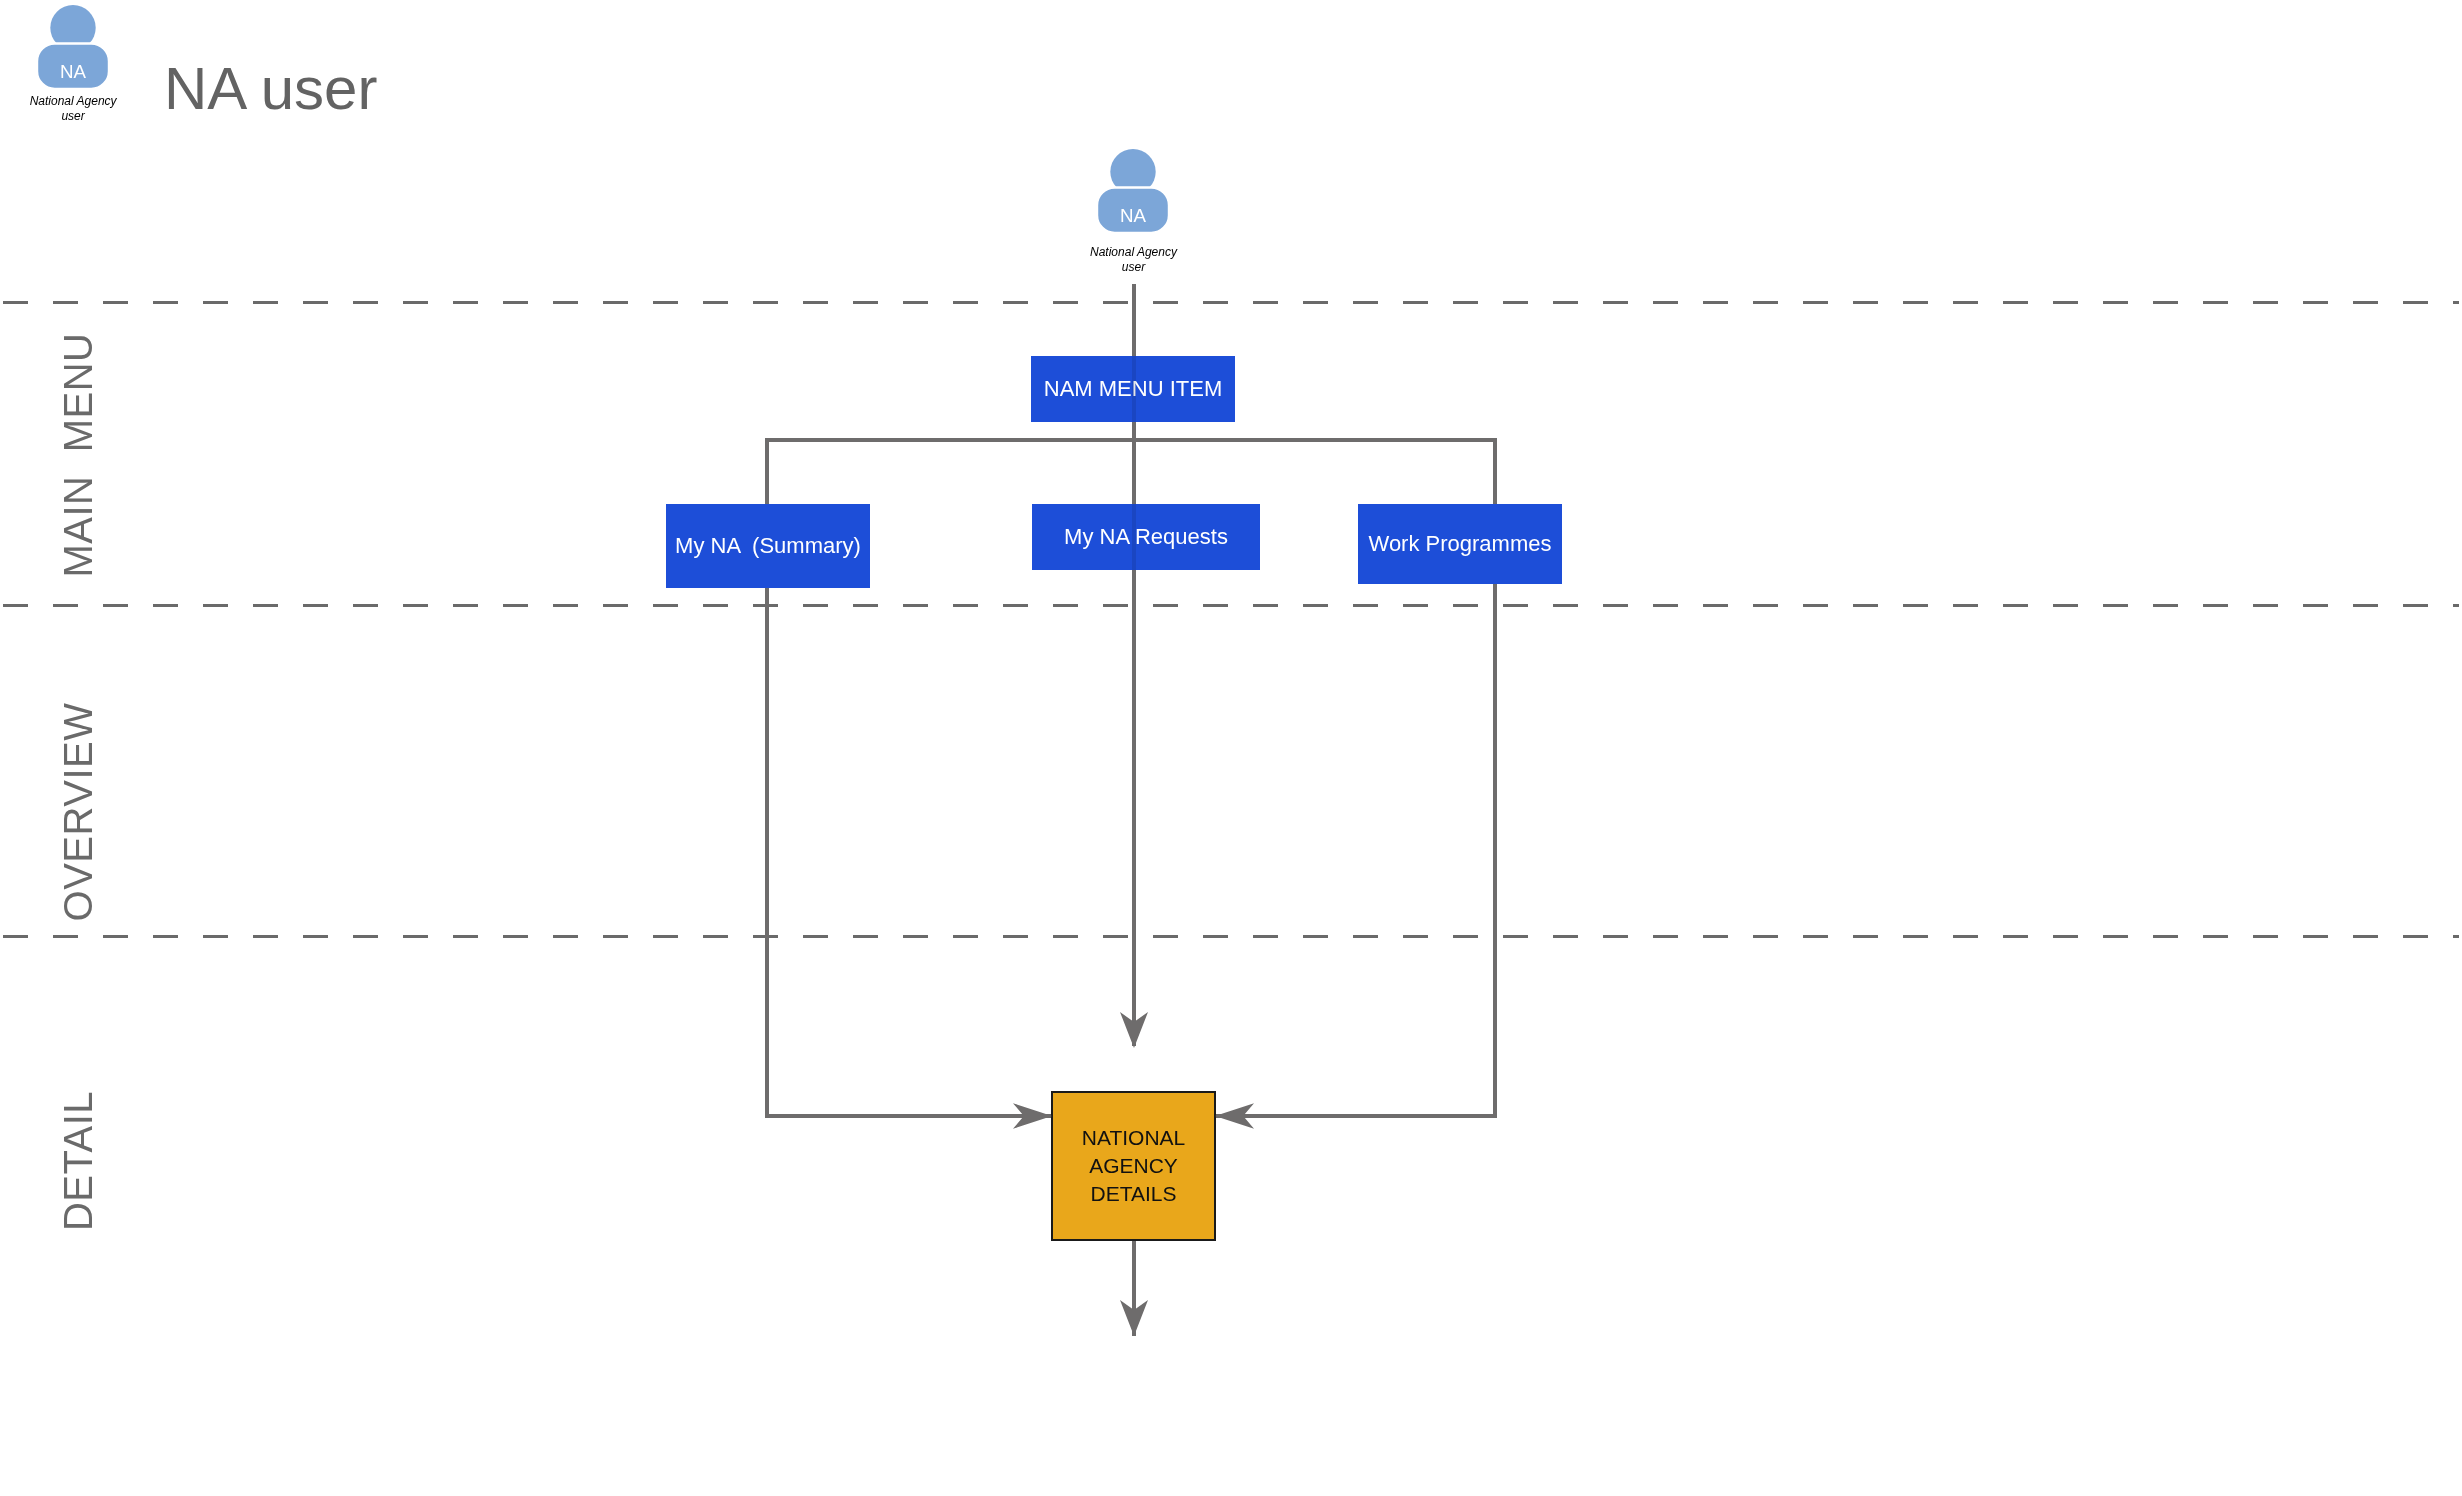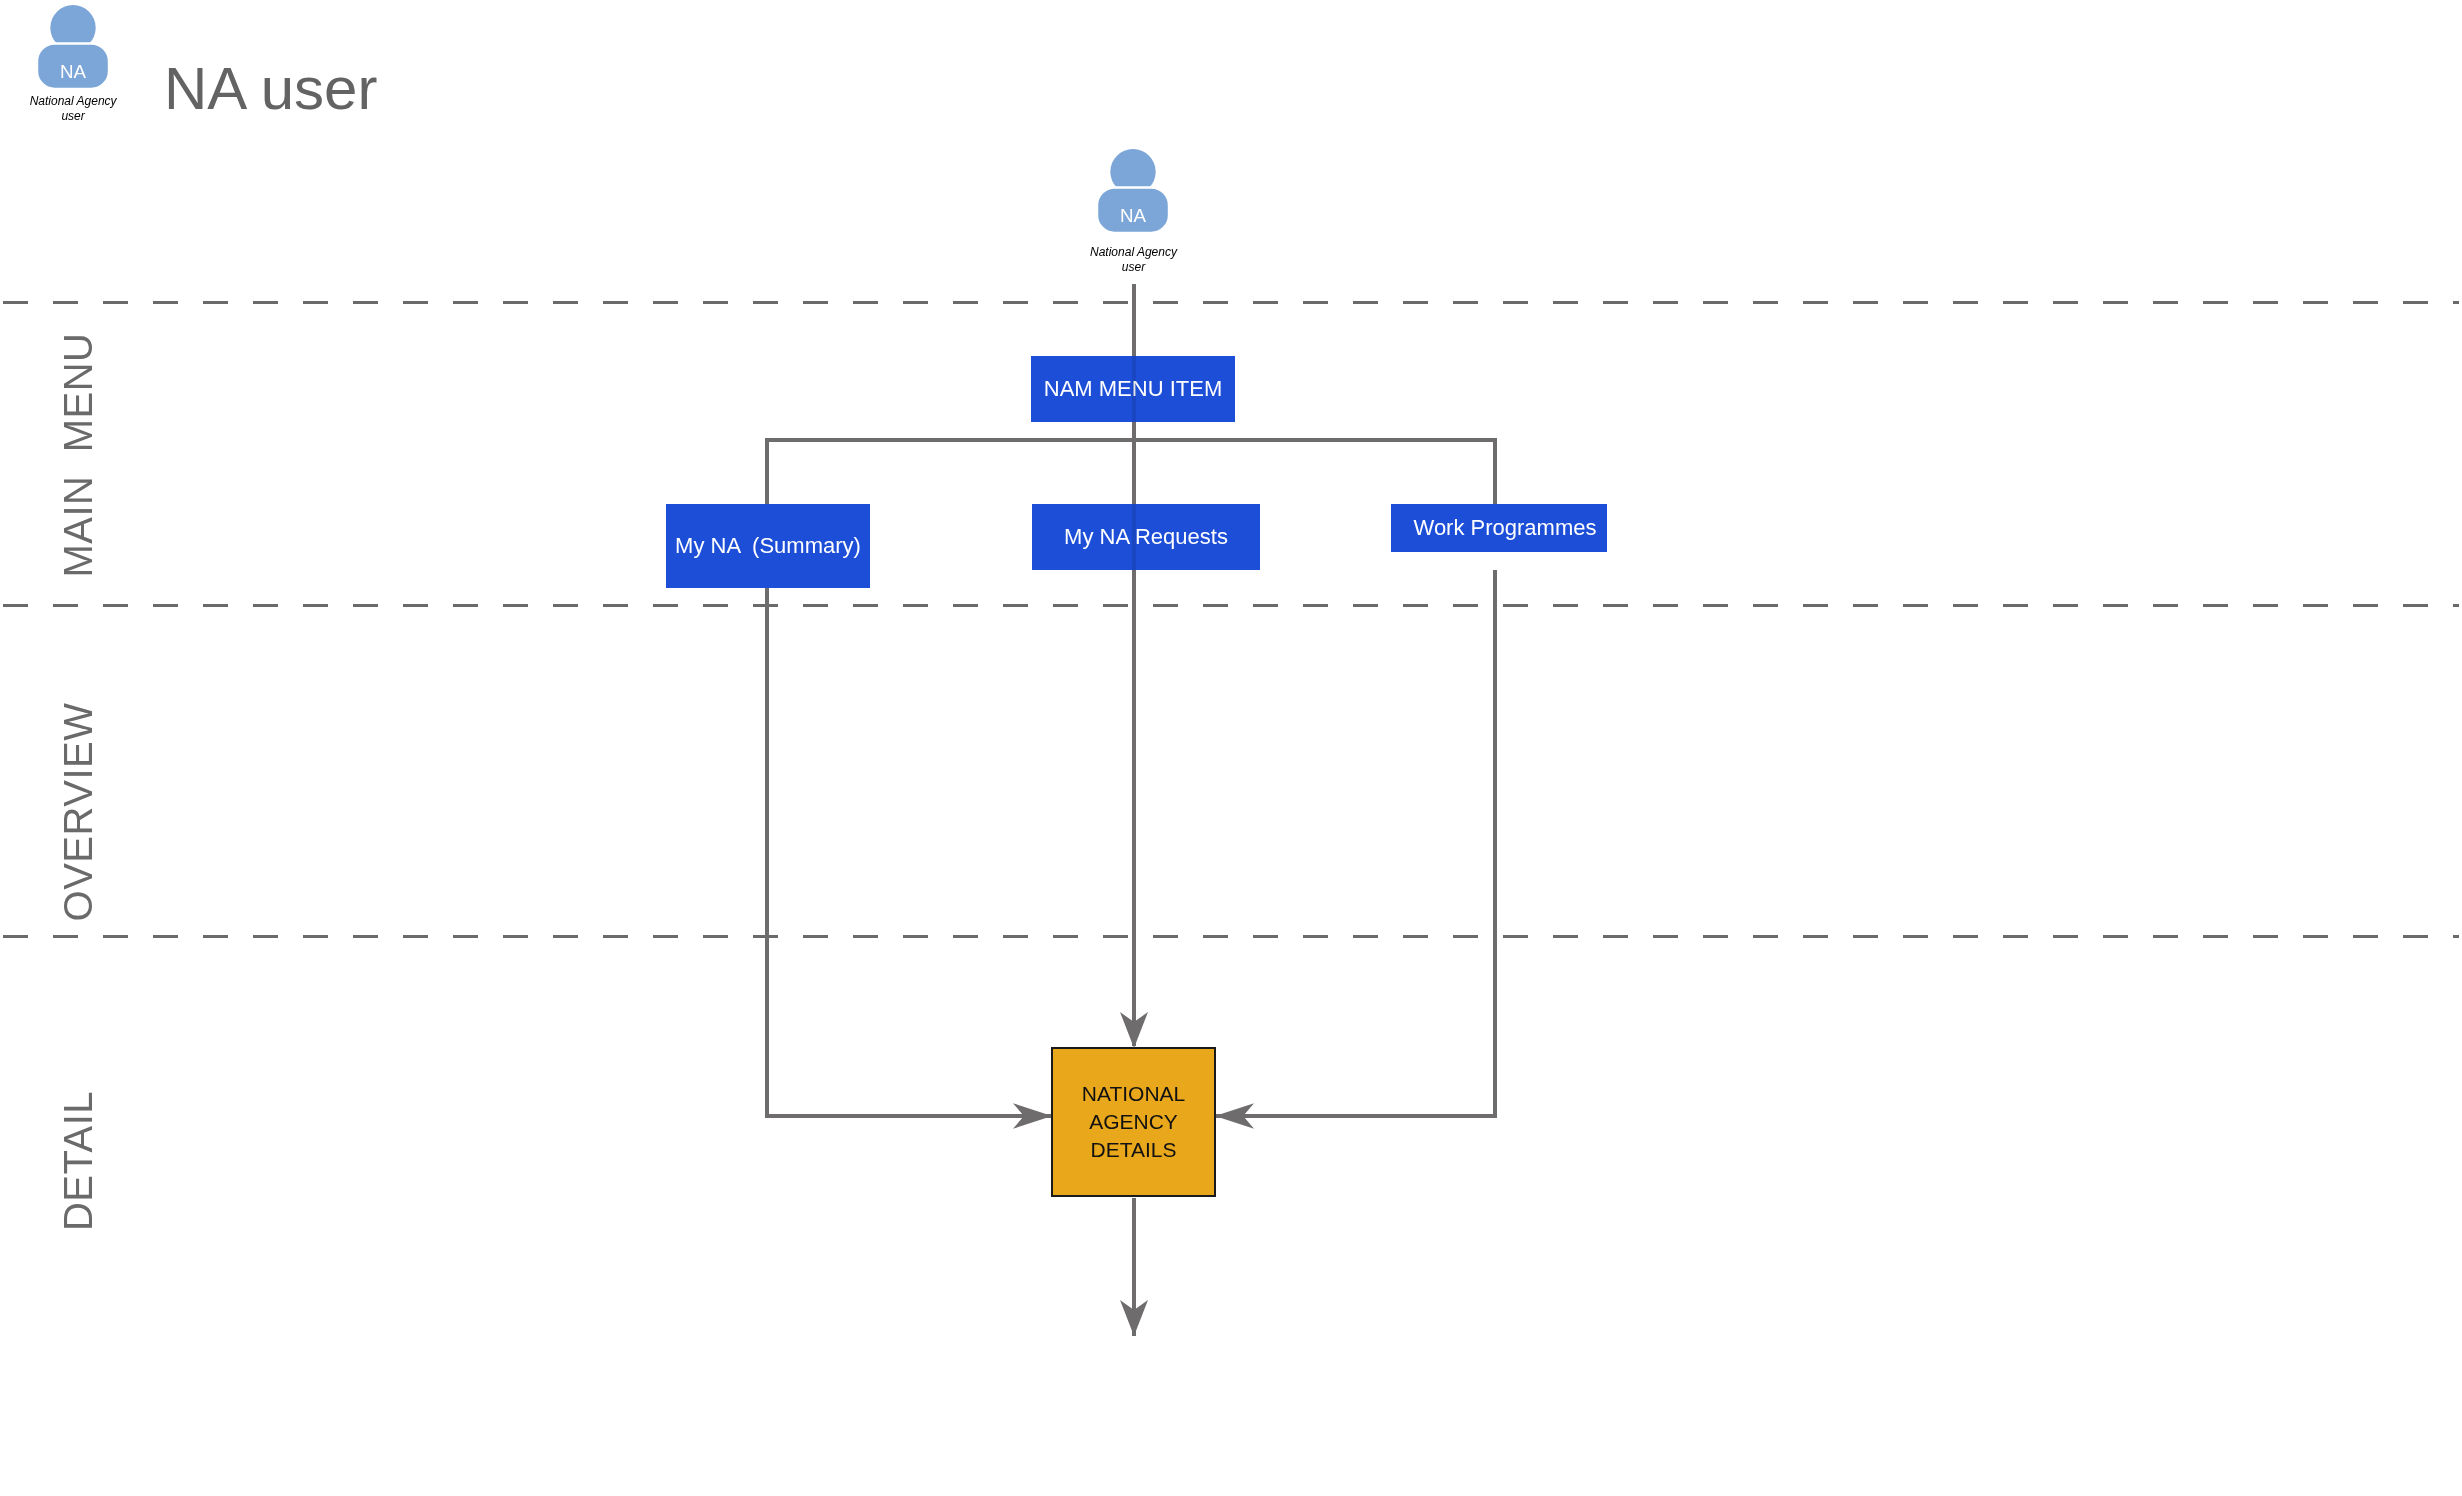--- a/index.html
+++ b/index.html
@@ -54,20 +54,21 @@
     position:absolute;
     background:#E9A71B;
     border:2.5px solid #1A1A1A;
     box-sizing:border-box;
     color:#111111;
     display:flex;flex-direction:column;align-items:center;justify-content:center;
     font-size:21px;
     line-height:28px;
     text-align:center;
     z-index:2;
+    margin-top:44px;
   }
   
   .actor-svg{position:absolute;z-index:5;}
   .actor-name{
     position:absolute;
     width:179px;
     text-align:center;
     font-style:italic;
     font-size:12px;
     line-height:15.4px;
@@ -145,21 +146,21 @@
 
   <div class="gbox" style="left:1031px;top:356px;width:204px;height:66px;">
     <span>NAM MENU ITEM</span>
   </div>
   <div class="gbox" style="left:666px;top:504px;width:204px;height:84px;">
     <span>My NA  (Summary)</span>
   </div>
   <div class="gbox" style="left:1032px;top:504px;width:228px;height:66px;">
     <span>My NA Requests</span>
   </div>
-  <div class="gbox" style="left:1391px;top:504px;width:204px;height:48px;padding-left:12px;">
+  <div class="gbox" style="left:1358px;top:504px;width:204px;height:80px;">
     <span>Work Programmes</span>
   </div>
 
   <div class="line-overlay" style="left:1132px;top:356px;height:66px;"></div>
   <div class="line-overlay" style="left:1132px;top:504px;height:66px;"></div>
 
   <div class="obox" style="left:1051px;top:1047px;width:165px;height:150px;">
     <div>NATIONAL</div>
     <div>AGENCY</div>
     <div>DETAILS</div>

